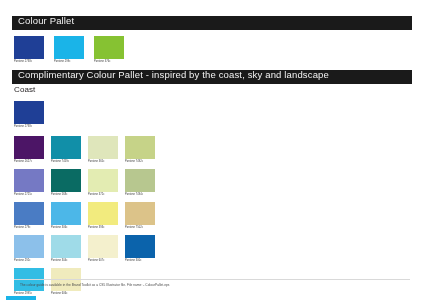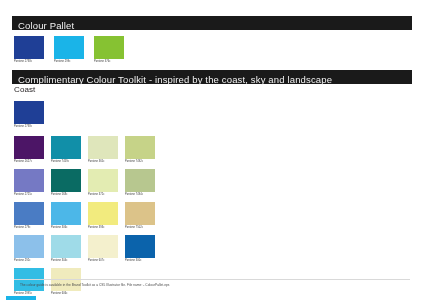--- a/index.html
+++ b/index.html
@@ -24,21 +24,21 @@
   }
 
   
   .bar {
     position: absolute;
     left: 12px;
     right: 12px;
     background: #1a1a1a;
     height: 14px;
     display: flex;
-    align-items: flex-end;
+    align-items: flex-start;
     padding-left: 6px;
     box-sizing: border-box;
   }
   .bar-title {
     color: #f2f2f2;
     font-size: 9.5px;
     letter-spacing: 0.15px;
     white-space: nowrap;
     line-height: 1;
   }
@@ -147,21 +147,21 @@
         <div class="swatch-chip" style="background: rgb(26, 180, 232);"></div>
         <div class="swatch-label">Pantone 299c</div>
       </div>
       <div class="swatch-cell">
         <div class="swatch-chip" style="background: rgb(134, 194, 50);"></div>
         <div class="swatch-label">Pantone 376c</div>
       </div>
     </div>
 
   <div class="bar" id="bar-comp">
-    <span class="bar-title">Complimentary Colour Toolkit - inspired by the coast, sky and landscape</span>
+    <span class="bar-title">Complimentary Colour Pallet - inspired by the coast, sky and landscape</span>
   </div>
 
   <div class="columns">
     <div class="col" id="col-coast">
       <div class="col-title">Coast</div>
       <div class="col-primary">
           <div class="swatch-cell">
             <div class="swatch-chip" style="background: rgb(31, 63, 150);"></div>
             <div class="swatch-label">Pantone 2738c</div>
           </div>

